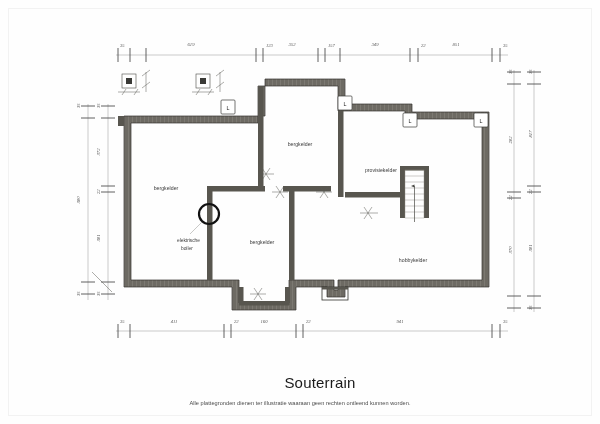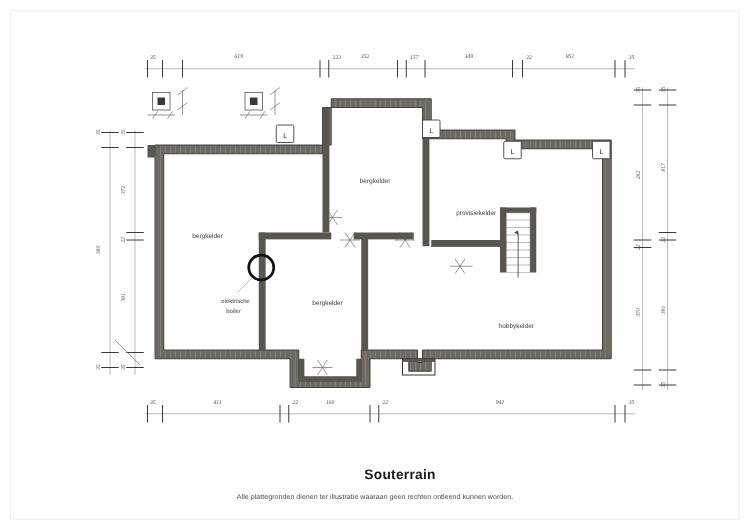--- a/index.html
+++ b/index.html
@@ -19,21 +19,21 @@
     position:absolute;left:8px;top:8px;right:8px;bottom:8px;
     border:1px solid #f2f2f2;
     pointer-events:none;
   }
   #plan{position:absolute;left:0;top:0;width:600px;height:424px;}
   .caption-wrap{
     position:absolute;left:0;right:0;top:374px;
     text-align:center;
   }
   .caption-title{
-    font-size:11px;font-weight:bold;color:#1a1a1a;
+    font-size:15px;font-weight:normal;color:#1a1a1a;
     letter-spacing:.2px;
     padding-left:40px;
   }
   .caption-sub{
     font-size:5.6px;color:#4a4a4a;margin-top:9px;
     letter-spacing:.05px;
   }
   text{font-family:"Liberation Sans",sans-serif;}
   .rl{font-size:5.2px;fill:#3c3c3c;}          
   .ann{font-size:4.8px;fill:#3c3c3c;}         

